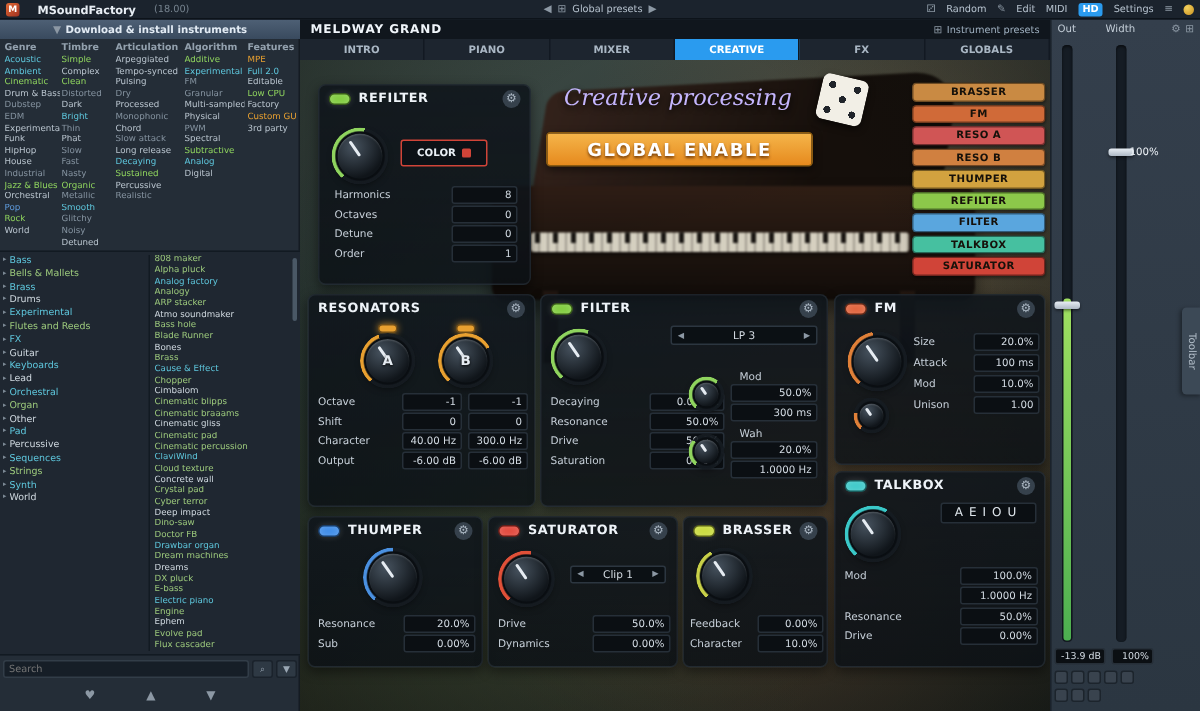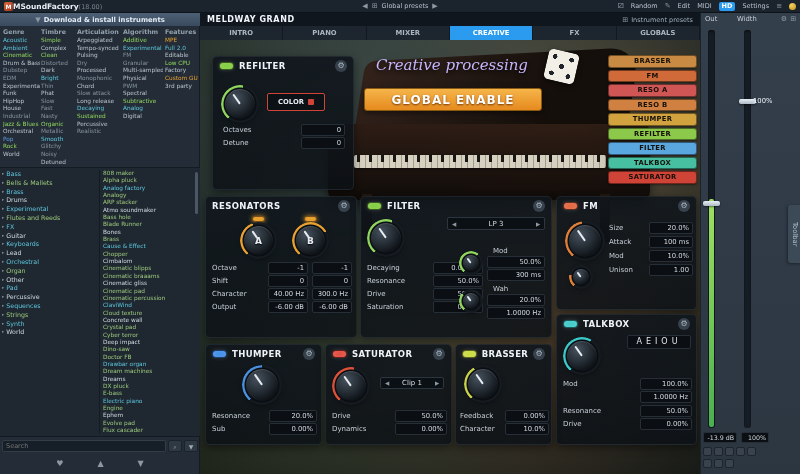--- a/index.html
+++ b/index.html
@@ -1,21 +1,21 @@
 <!DOCTYPE html>
 <html><head>
 <meta charset="utf-8">
 <style>
   * { margin:0; padding:0; box-sizing:border-box; }
   html,body { width:800px; height:474px; overflow:hidden; }
   body { position:relative; background:#27303b; font-family:"DejaVu Sans", sans-serif; color:#c6cfd8; }
 
   
   .topbar { position:absolute; left:0; top:0; width:800px; height:13px; background:#1b232d; border-bottom:1px solid #0d131a; display:flex; align-items:center; padding:0 4px; z-index:10; }
-  .tb-left { display:flex; align-items:flex-end; gap:0; }
+  .tb-left { display:flex; align-items:flex-start; gap:12px; }
   .logo { width:9px; height:9px; border-radius:2px; background:linear-gradient(135deg,#e06a35,#a03020); color:#fff; font-size:6px; font-weight:bold; text-align:center; line-height:9px; }
   .app-name { font-size:7.5px; font-weight:bold; color:#e8eef4; }
   .app-ver { font-size:6.5px; color:#76838f; }
   .tb-center { position:absolute; left:50%; transform:translateX(-50%); height:13px; display:flex; align-items:center; gap:4px; font-size:6.5px; color:#b6c2ce; }
   .tb-right { margin-left:auto; display:flex; align-items:center; gap:7px; font-size:6.5px; color:#b6c2ce; }
   .tb-icon { font-size:7px; color:#8c98a4; }
   .hd-badge { background:#2a9bef; color:#fff; font-weight:bold; font-size:6.5px; padding:0 3px; border-radius:2px; height:9px; line-height:9px; }
   .dot-yellow { width:7px; height:7px; border-radius:50%; background:radial-gradient(circle at 35% 30%, #f4d25e, #c89020); }
 
   
@@ -447,31 +447,39 @@
     <span class="panel-title">REFILTER</span>
     <div class="gear-btn">⚙</div>
   </div>
   <div class="knob" style="left:10px; top:30px; width:34px; height:34px; --accent:#8fd45e; --arc:150deg"></div>
   <div class="color-btn" style="left:54px; top:36px; width:58px; height:18px">
     <span>COLOR</span>
     <span class="color-chip"></span>
   </div>
   <div class="rows" style="left:10px; top:66px; width:122px">
 
+      <div class="prow">
+        <span class="plbl">Harmonics</span>
+        <span class="vbox" style="width:44px">8</span>
+      </div>
 
       <div class="prow">
         <span class="plbl">Octaves</span>
         <span class="vbox" style="width:44px">0</span>
       </div>
 
       <div class="prow">
         <span class="plbl">Detune</span>
         <span class="vbox" style="width:44px">0</span>
       </div>
 
+      <div class="prow">
+        <span class="plbl">Order</span>
+        <span class="vbox" style="width:44px">1</span>
+      </div>
     </div>
 </div>
 
 <div class="panel" style="left:205px; top:196px; width:152px; height:142px">
   <div class="panel-header">
     <span class="panel-title">RESONATORS</span>
     <div class="gear-btn">⚙</div>
   </div>
   <div class="mini-led" style="left:46px; top:19px"></div>
   <div class="mini-led" style="left:98px; top:19px"></div>

